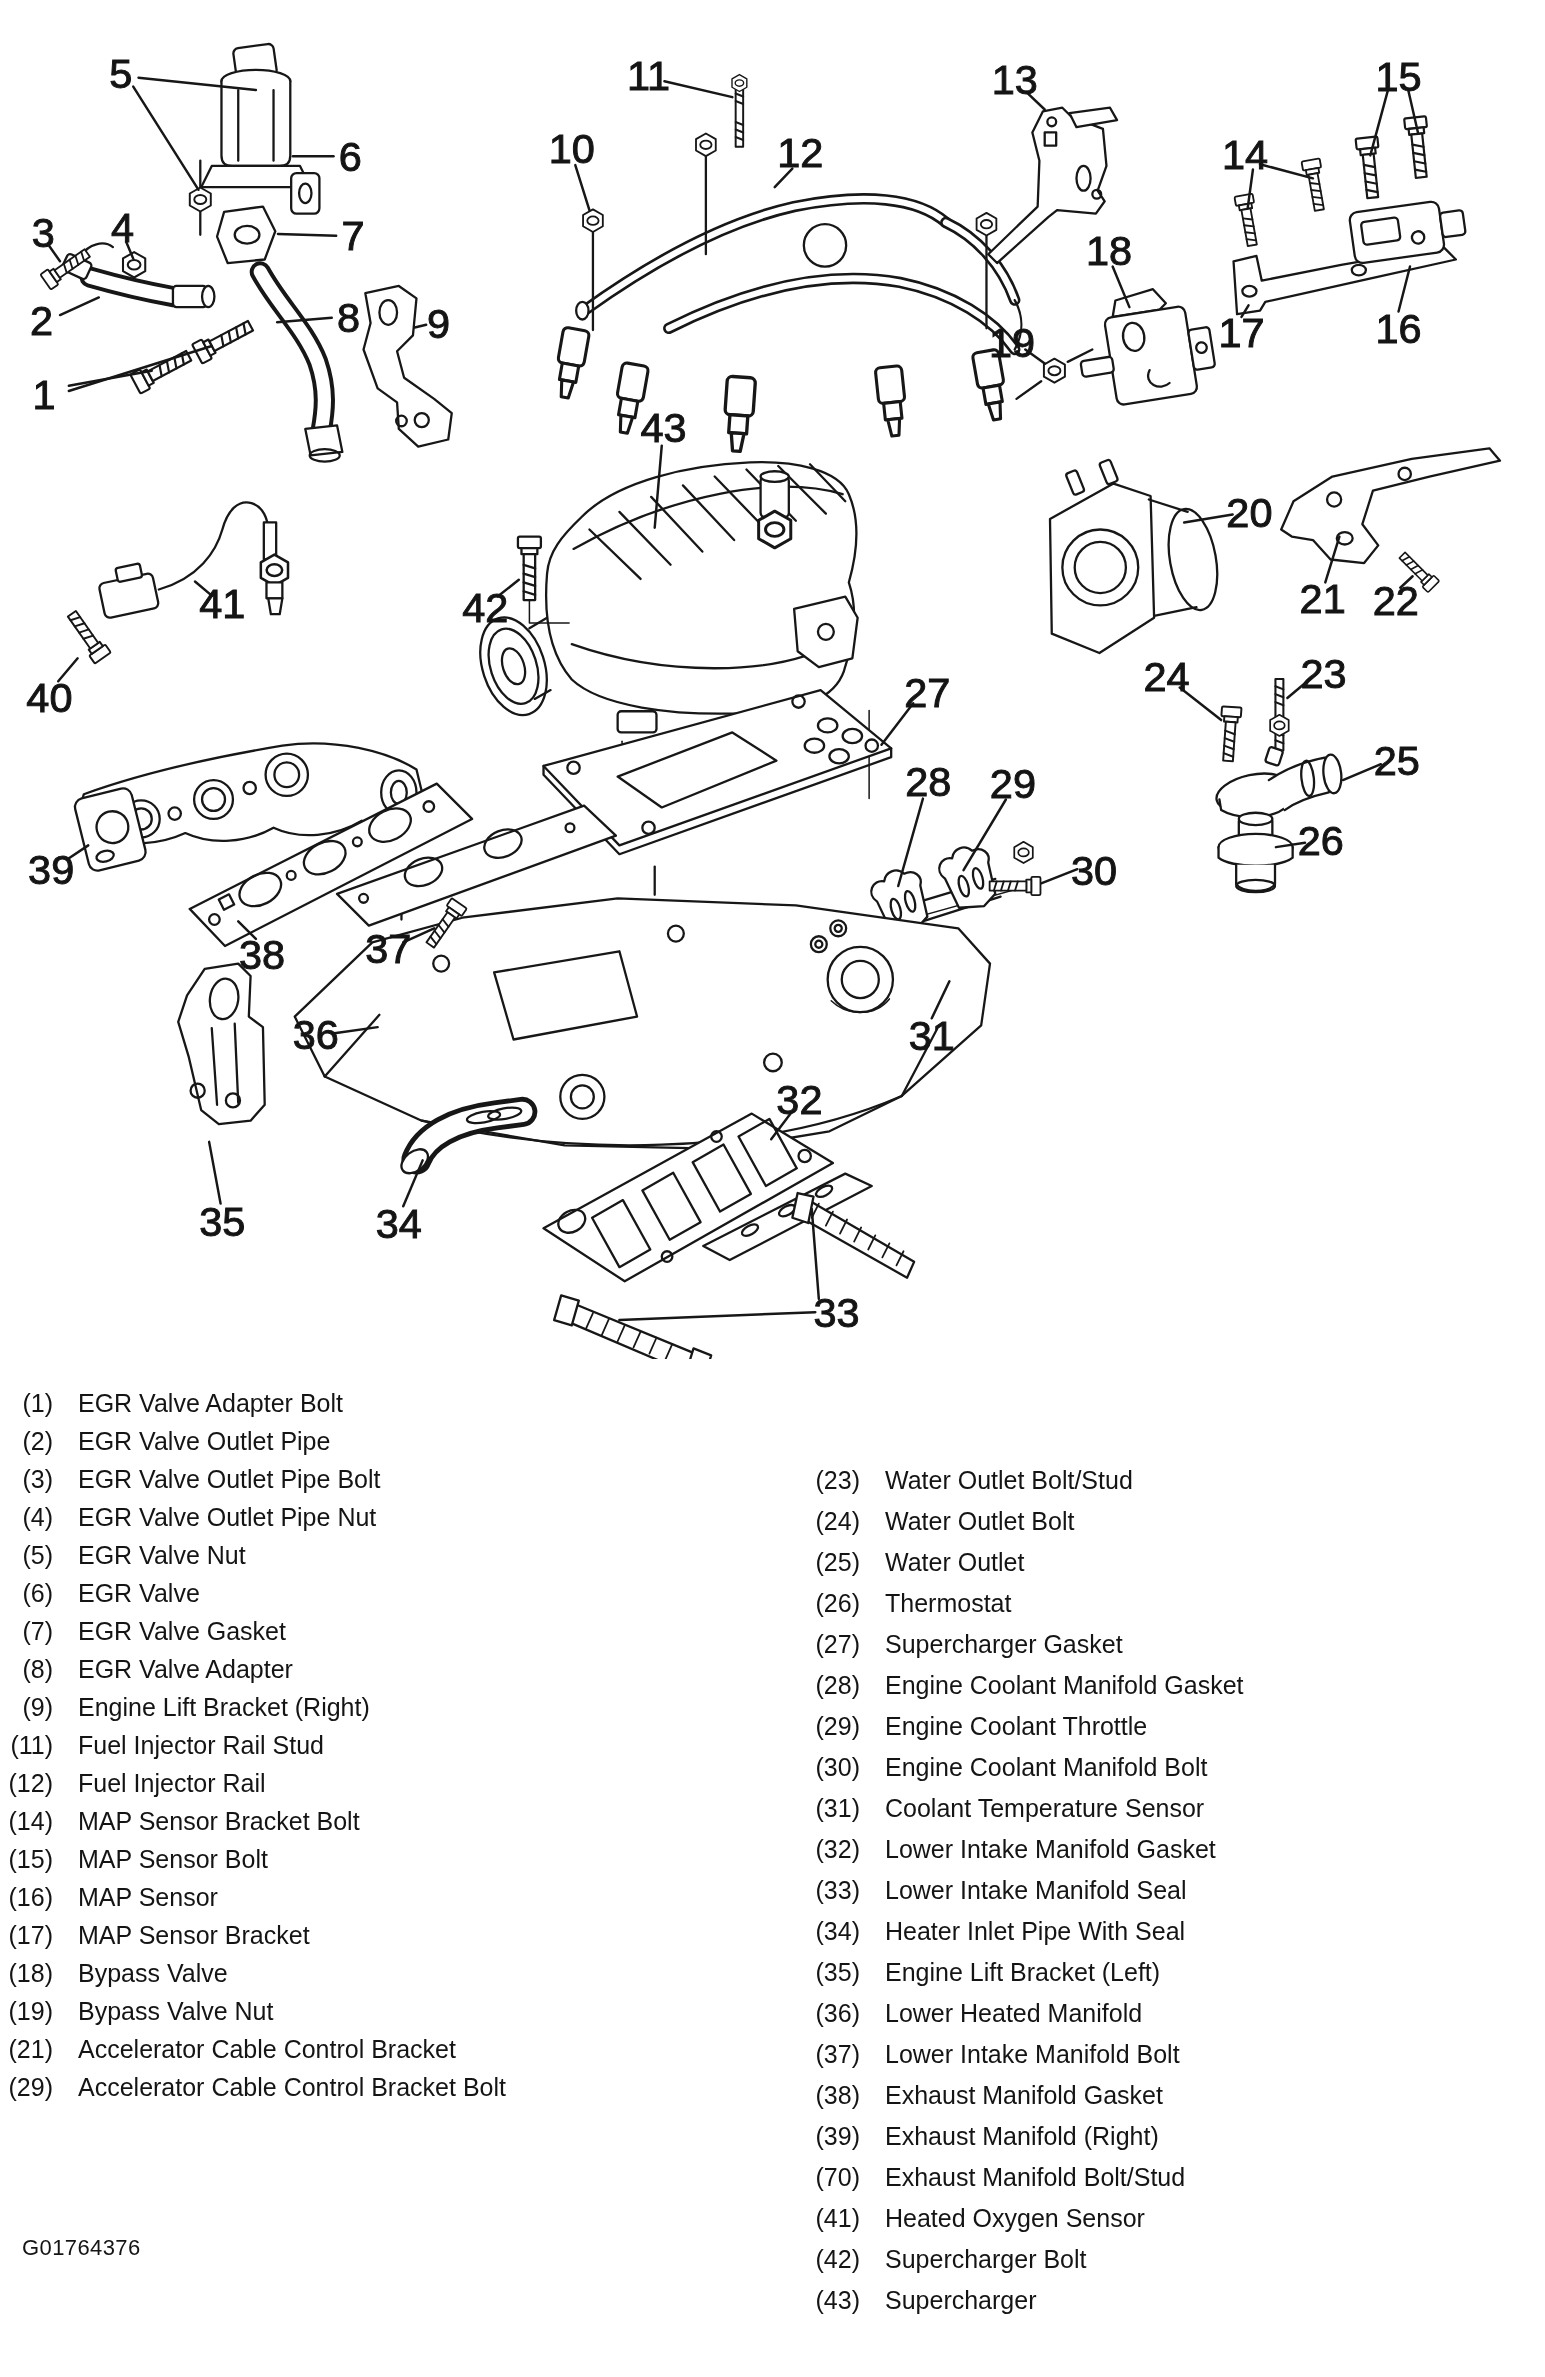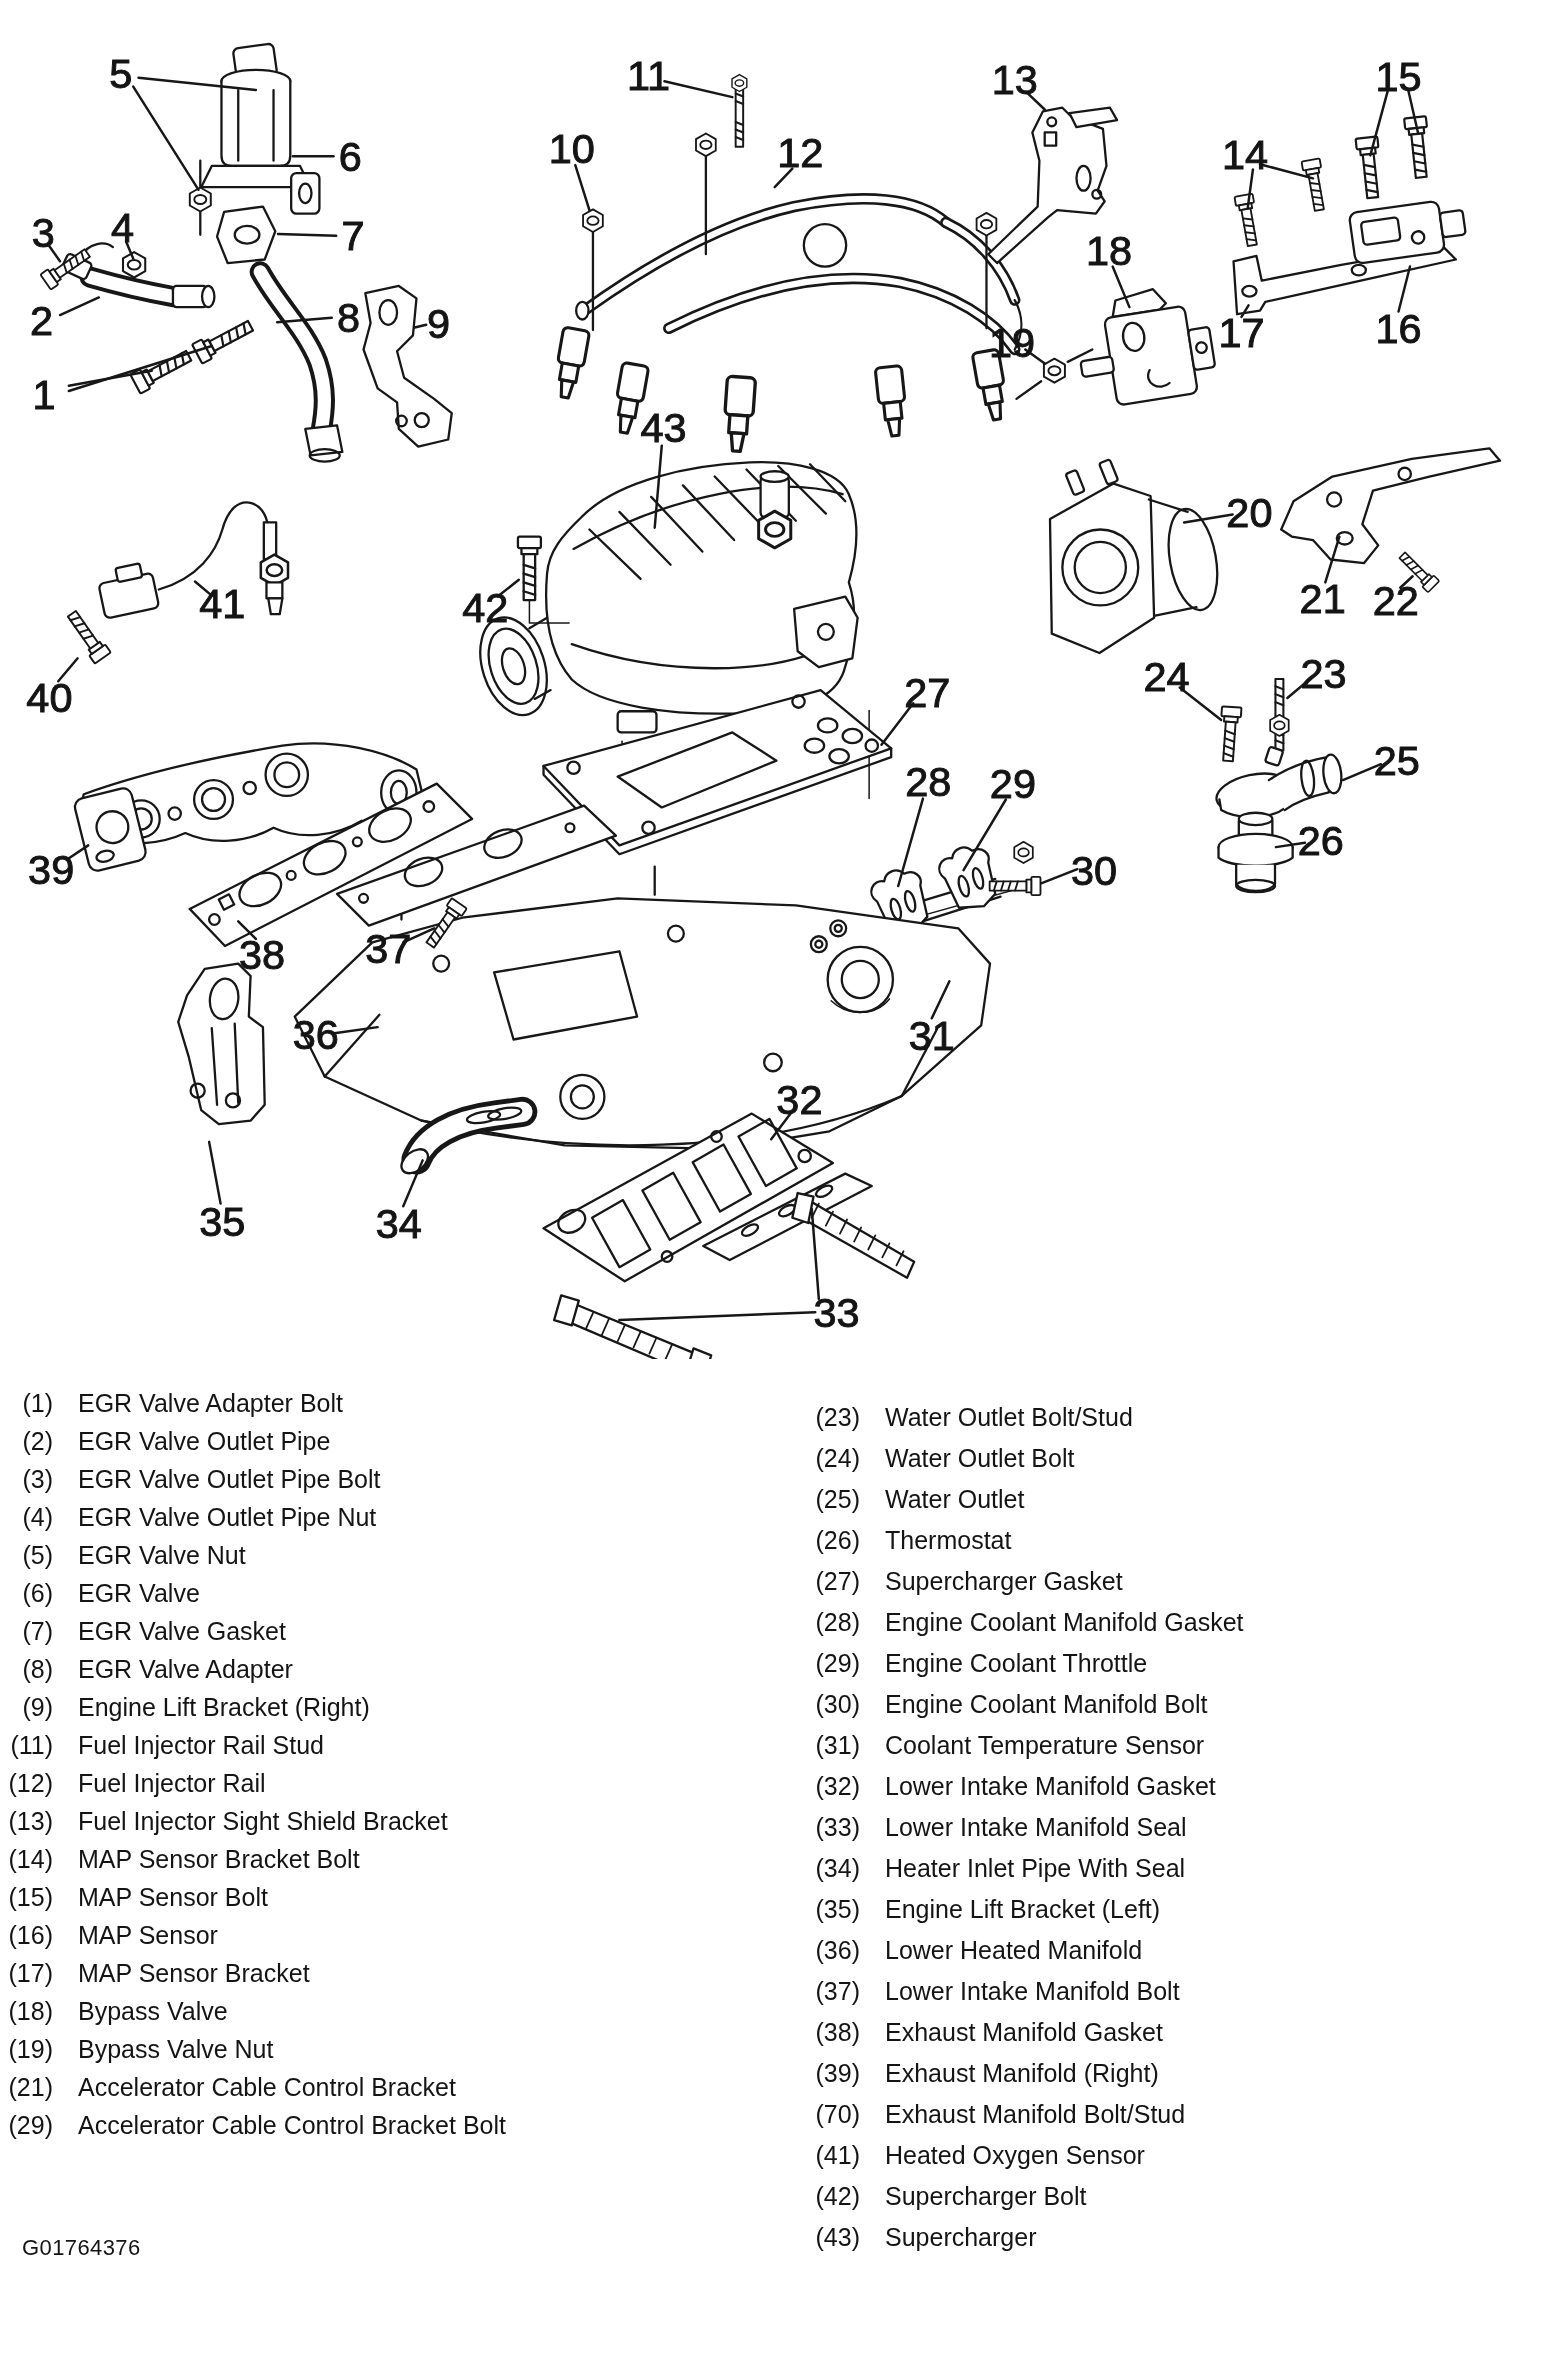--- a/index.html
+++ b/index.html
@@ -19,21 +19,21 @@
   svg.diagram .tube2   { stroke-width:13; } svg.diagram .tube2-in { stroke:#fff; stroke-width:7; }
   svg.diagram .tube3   { stroke-width:34; } svg.diagram .tube3-in { stroke:#fff; stroke-width:23; }
   svg.diagram .hatch { stroke-width:2; }
   svg.diagram text.callout-num {
     font-family:"Liberation Sans", sans-serif; font-size:47px; fill:#141414;
     stroke:#141414; stroke-width:1.1; paint-order:stroke;
   }
   svg.diagram line.leader { stroke-width:2.8; }
   .legend-col { position:absolute; }
   .legend-col.left  { left:0px;   top:1384px; }
-  .legend-col.right { left:772px; top:1397px; }
+  .legend-col.right { left:772px; top:1460px; }
   .lrow { display:flex; align-items:center; }
   .legend-col.left  .lrow { height:38px; }
   .legend-col.right .lrow { height:41px; }
   .lnum { display:inline-block; text-align:right; font-size:25px; white-space:pre; }
   .legend-col.left  .lnum { width:53px; }
   .legend-col.right .lnum { width:88px; }
   .llab { margin-left:25px; font-size:25px; white-space:pre; }
   .fig-code {
     position:absolute; left:22px; top:2235px; font-size:22px; font-weight:400; letter-spacing:0.4px;
   }
@@ -545,24 +545,20 @@
       </div>
       <div class="lrow">
         <span class="lnum">(11)</span>
         <span class="llab">Fuel Injector Rail Stud</span>
       </div>
       <div class="lrow">
         <span class="lnum">(12)</span>
         <span class="llab">Fuel Injector Rail</span>
       </div>
       <div class="lrow">
-        <span class="lnum">(13)</span>
-        <span class="llab">Fuel Injector Sight Shield Bracket</span>
-      </div>
-      <div class="lrow">
         <span class="lnum">(14)</span>
         <span class="llab">MAP Sensor Bracket Bolt</span>
       </div>
       <div class="lrow">
         <span class="lnum">(15)</span>
         <span class="llab">MAP Sensor Bolt</span>
       </div>
       <div class="lrow">
         <span class="lnum">(16)</span>
         <span class="llab">MAP Sensor</span>

